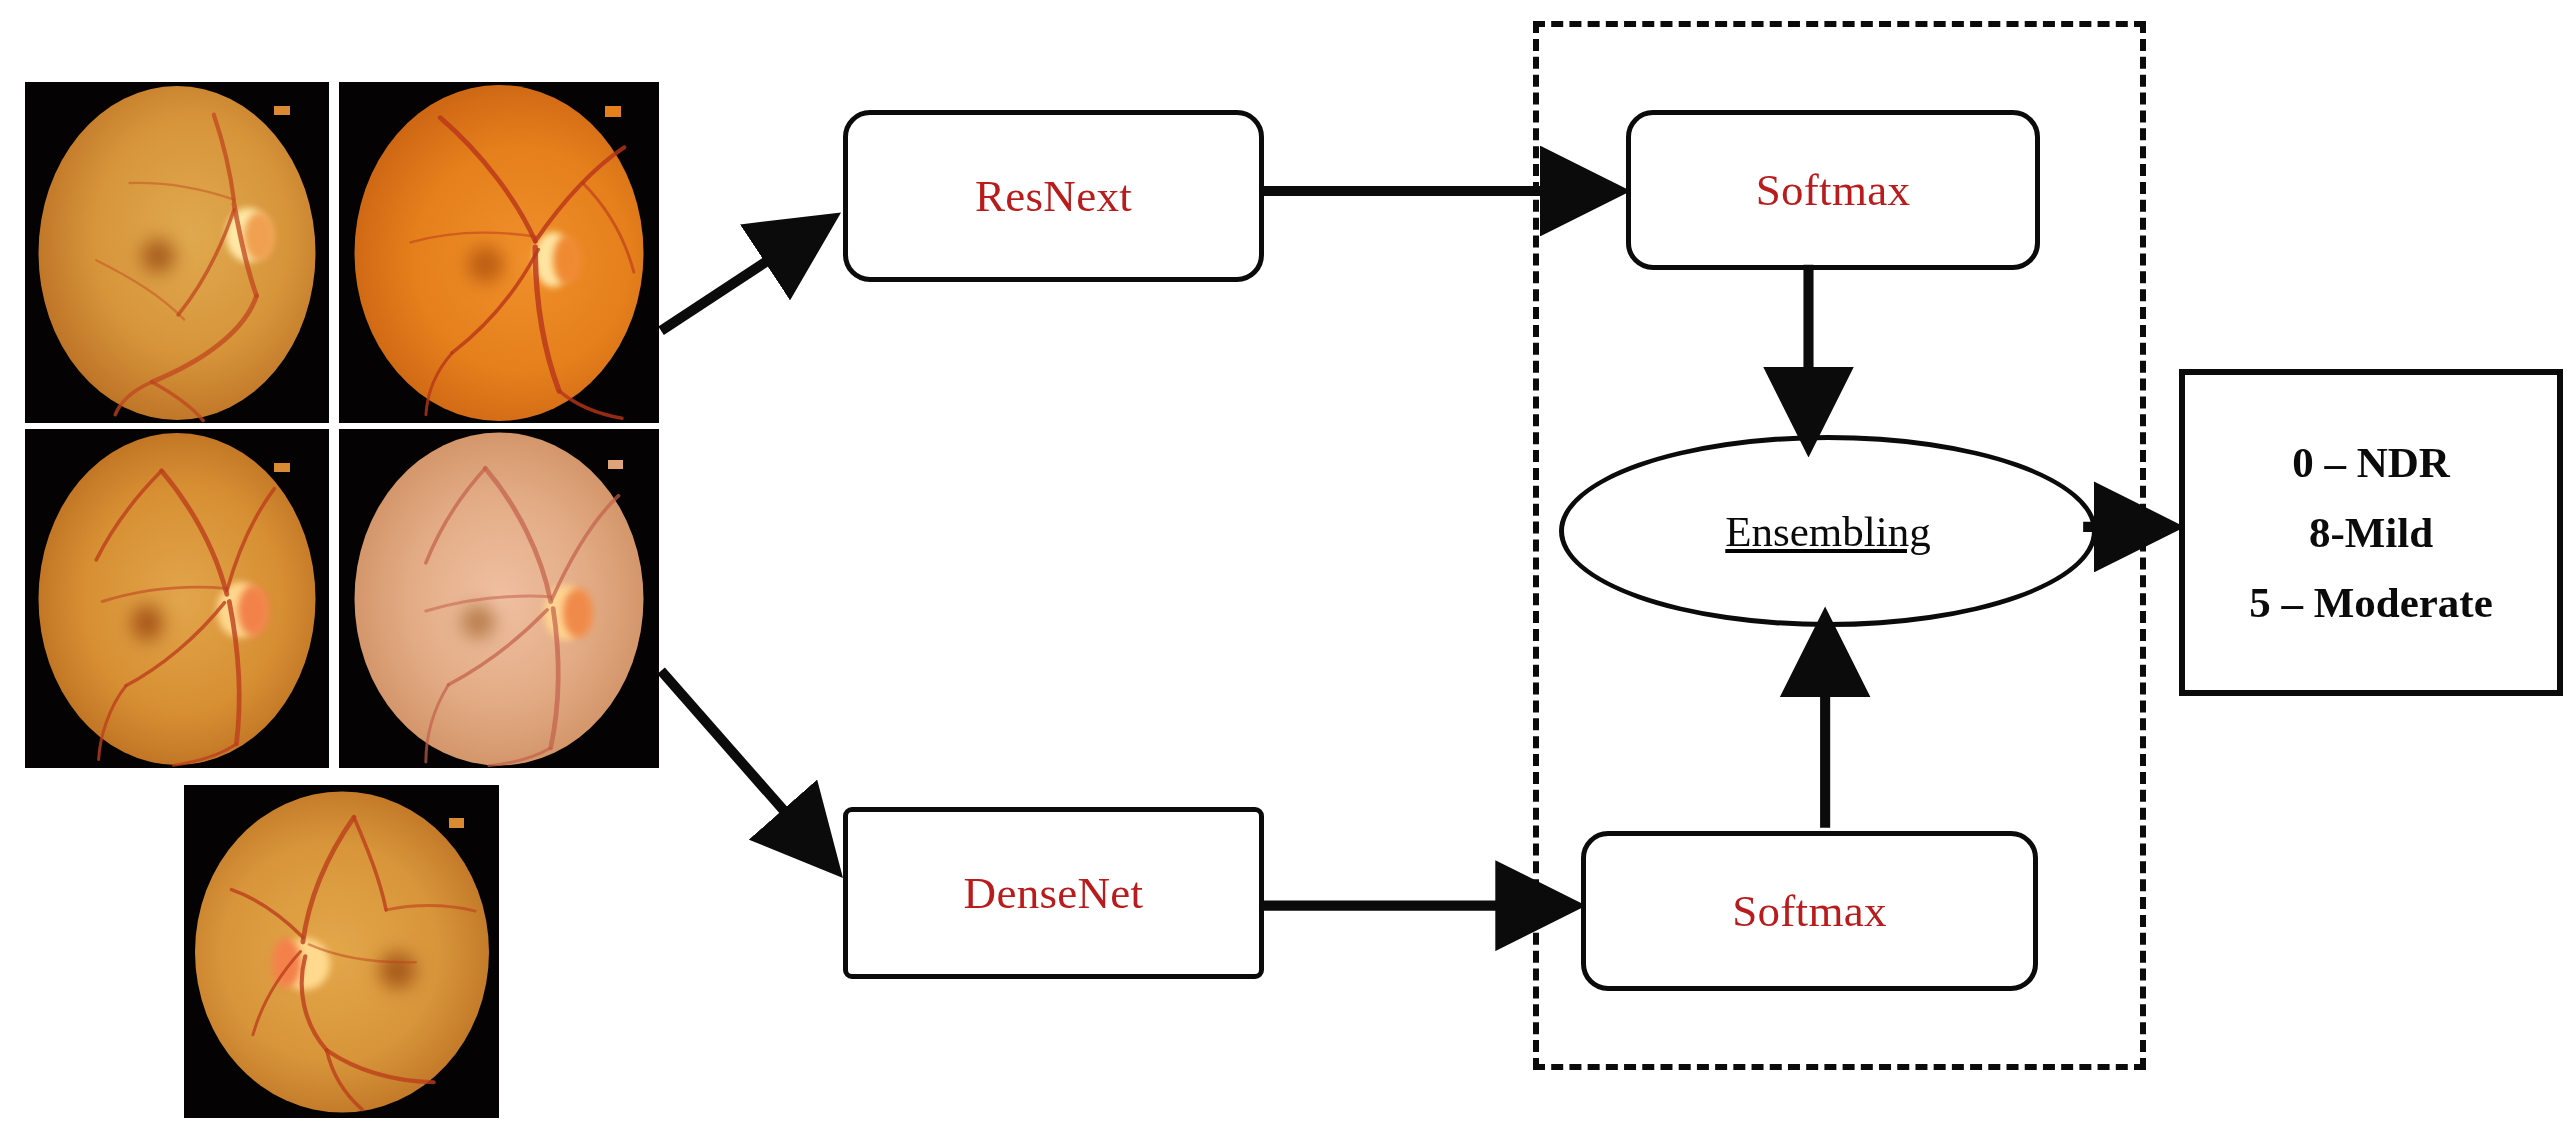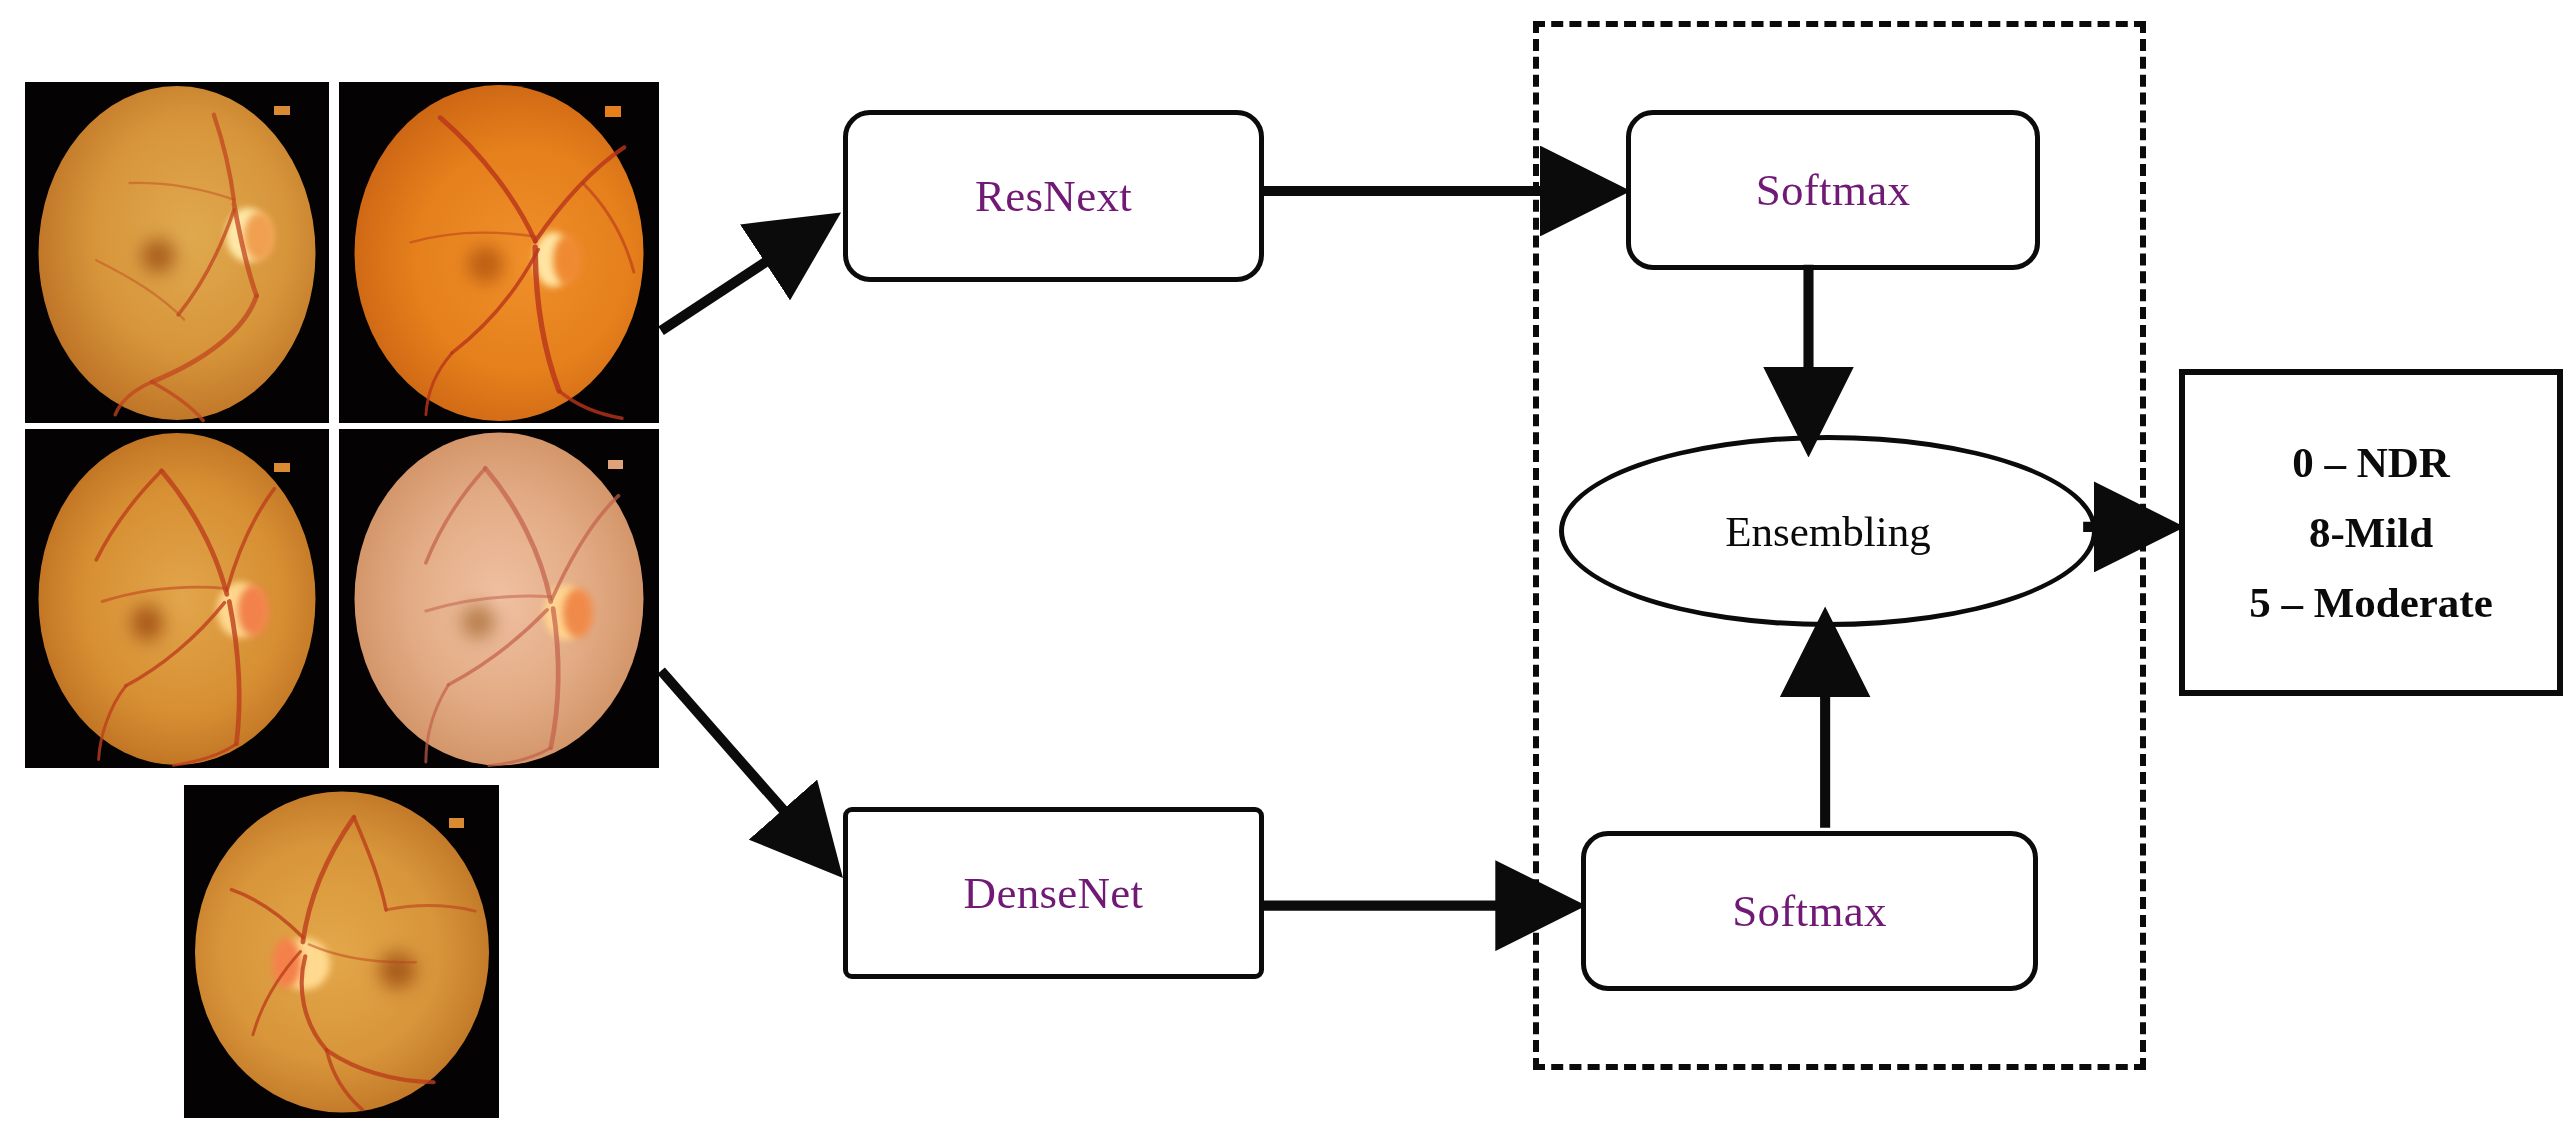--- a/index.html
+++ b/index.html
@@ -15,21 +15,21 @@
     border-radius:50%;
   }
   .fundus .disc{position:absolute;border-radius:50%;filter:blur(3.6px);}
   .fundus .macula{position:absolute;border-radius:50%;filter:blur(8.3px);}
   .fundus .notch{position:absolute;background:#d98a33;}
   .vessels{position:absolute;left:0;top:0;width:100%;height:100%;}
 
   
   .rbox{position:absolute;background:#fff;border:5.4px solid #0b0b0b;
         border-radius:27px;display:flex;align-items:center;justify-content:center;}
-  .rbox span{font-size:45px;color:#701a75;letter-spacing:0.3px;}
+  .rbox span{font-size:45px;color:#b91c1c;letter-spacing:0.3px;}
   .rbox.bold span{font-weight:normal;}
 
   .sqbox{position:absolute;background:#fff;border:6.5px solid #0b0b0b;
          display:flex;flex-direction:column;align-items:center;justify-content:center;}
   .sqbox .line{font-size:43px;font-weight:bold;color:#0b0b0b;line-height:1.0;}
 
   .ellipse{position:absolute;background:#fff;border:5.4px solid #0b0b0b;
            border-radius:50%;display:flex;align-items:center;justify-content:center;}
   .ellipse span{font-size:43px;color:#0b0b0b;}
 
@@ -159,21 +159,21 @@
   </div>
 
   <div class="rbox" style="left:843px;top:807px;width:411px;height:162px;border-radius:9px;">
     <span>DenseNet</span>
   </div>
 
   <div class="rbox bold" style="left:1626px;top:110px;width:404px;height:150px;">
     <span>Softmax</span>
   </div>
 
-  <div class="ellipse" style="left:1559px;top:435px;width:528px;height:182px;">
+  <div class="ellipse" style="left:1559px;top:435px;width:528px;height:182px;text-decoration:underline;">
     <span>Ensembling</span>
   </div>
 
   <div class="rbox bold" style="left:1581px;top:831px;width:447px;height:150px;">
     <span>Softmax</span>
   </div>
 
   <div class="sqbox" style="left:2179px;top:369px;width:372px;height:315px;">
     <div class="line" style="margin-bottom:27px;">0 – NDR</div>
     <div class="line" style="margin-bottom:27px;">8-Mild</div>

